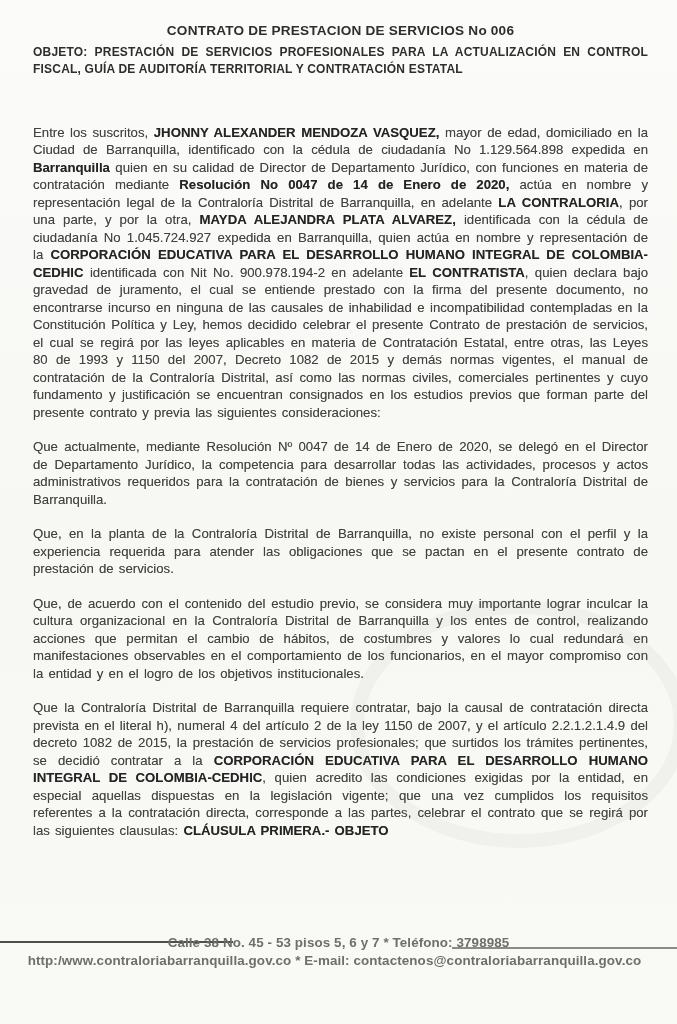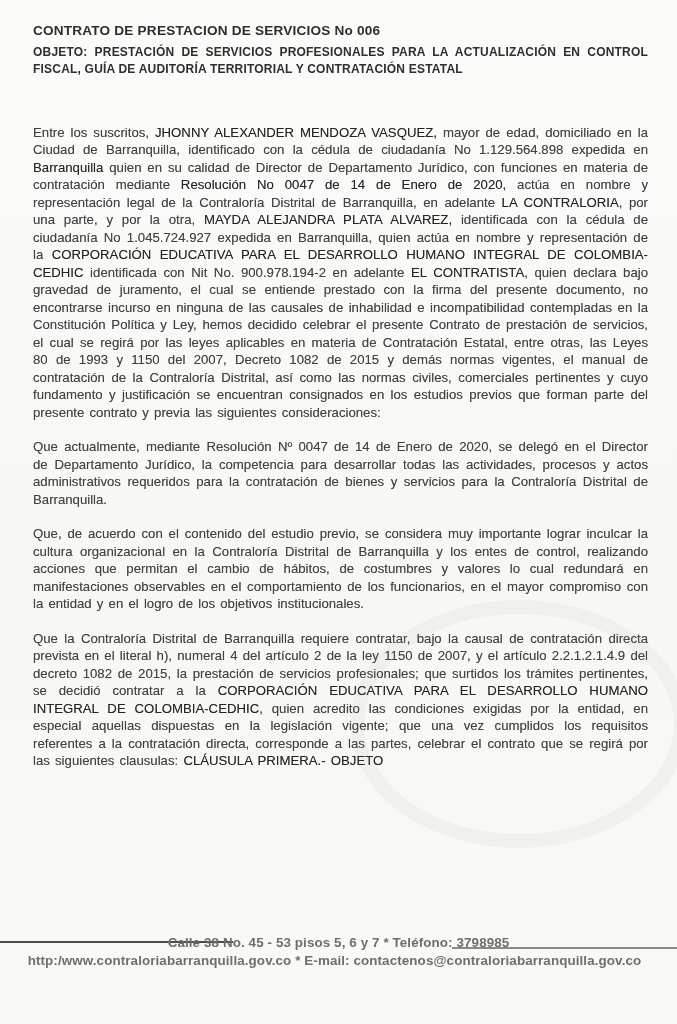--- a/index.html
+++ b/index.html
@@ -13,20 +13,21 @@
     font-family: "Liberation Sans", sans-serif;
     color: #3f3f3f;
   }
   .content {
     position: absolute;
     left: 33px;
     right: 29px;
     top: 22px;
   }
   .title {
+    text-align: center;
     font-weight: 700;
     color: #2e2e2e;
     font-size: 13.6px;
     line-height: 17px;
     letter-spacing: 0.2px;
   }
   .subtitle {
     margin-top: 5px;
     text-align: justify;
     font-weight: 700;
@@ -38,21 +39,21 @@
   .bodytext { margin-top: 45px; }
   .para {
     margin: 0 0 17px 0;
     text-align: justify;
     font-size: 13.2px;
     line-height: 17.5px;
     word-spacing: 1.5px;
     color: #424242;
     text-shadow: 0 0 0.4px rgba(60,60,60,0.45);
   }
-  .para .b { font-weight: 400; color: #242424; }
+  .para .b { font-weight: 700; color: #242424; }
   .watermark {
     position: absolute;
     left: 350px;
     top: 600px;
     width: 310px;
     height: 220px;
     border-radius: 50%;
     border: 14px solid rgba(140,140,135,0.07);
     pointer-events: none;
   }
@@ -84,20 +85,21 @@
 </head>
 <body>
 
 <div class="page">
   <div class="content">
     <div class="title">CONTRATO DE PRESTACION DE SERVICIOS No 006</div>
     <div class="subtitle">OBJETO: PRESTACIÓN DE SERVICIOS PROFESIONALES PARA LA ACTUALIZACIÓN EN CONTROL FISCAL, GUÍA DE AUDITORÍA TERRITORIAL Y CONTRATACIÓN ESTATAL</div>
     <div class="bodytext">
         <p class="para"><span>Entre los suscritos, </span><span class="b">JHONNY ALEXANDER MENDOZA VASQUEZ,</span><span> mayor de edad, domiciliado en la Ciudad de Barranquilla, identificado con la cédula de ciudadanía No 1.129.564.898 expedida en </span><span class="b">Barranquilla</span><span> quien en su calidad de Director de Departamento Jurídico, con funciones en materia de contratación mediante </span><span class="b">Resolución No 0047 de 14 de Enero de 2020,</span><span> actúa en nombre y representación legal de la Contraloría Distrital de Barranquilla, en adelante </span><span class="b">LA CONTRALORIA</span><span>, por una parte, y por la otra, </span><span class="b">MAYDA ALEJANDRA PLATA ALVAREZ,</span><span> identificada con la cédula de ciudadanía No 1.045.724.927 expedida en Barranquilla, quien actúa en nombre y representación de la </span><span class="b">CORPORACIÓN EDUCATIVA PARA EL DESARROLLO HUMANO INTEGRAL DE COLOMBIA-CEDHIC</span><span> identificada con Nit No. 900.978.194-2 en adelante </span><span class="b">EL CONTRATISTA</span><span>, quien declara bajo gravedad de juramento, el cual se entiende prestado con la firma del presente documento, no encontrarse incurso en ninguna de las causales de inhabilidad e incompatibilidad contempladas en la Constitución Política y Ley, hemos decidido celebrar el presente Contrato de prestación de servicios, el cual se regirá por las leyes aplicables en materia de Contratación Estatal, entre otras, las Leyes 80 de 1993 y 1150 del 2007, Decreto 1082 de 2015 y demás normas vigentes, el manual de contratación de la Contraloría Distrital, así como las normas civiles, comerciales pertinentes  y cuyo fundamento y justificación se encuentran consignados en los estudios previos que forman parte del presente contrato y previa las siguientes consideraciones:</span></p>
         <p class="para"><span>Que actualmente, mediante Resolución Nº 0047 de 14 de Enero de 2020, se delegó en el Director de Departamento Jurídico, la competencia para desarrollar todas las actividades, procesos y actos administrativos requeridos para la contratación de bienes y servicios para la Contraloría Distrital de Barranquilla.</span></p>
+        <p class="para"><span>Que, en la planta de la Contraloría Distrital de Barranquilla, no existe personal con el perfil y la experiencia requerida para atender las obligaciones que se pactan en el presente contrato de prestación de servicios.</span></p>
         <p class="para"><span>Que, de acuerdo con el contenido del estudio previo, se considera muy importante lograr inculcar la cultura organizacional en la Contraloría Distrital de Barranquilla y los entes de control, realizando acciones que permitan el cambio de hábitos, de costumbres y valores lo cual redundará en manifestaciones observables en el comportamiento de los funcionarios, en el mayor compromiso con la entidad y en el logro de los objetivos institucionales.</span></p>
         <p class="para"><span>Que la Contraloría Distrital de Barranquilla requiere contratar, bajo la causal de contratación directa prevista en el literal h), numeral 4 del artículo 2 de la ley 1150 de 2007, y el artículo 2.2.1.2.1.4.9 del decreto 1082 de 2015, la prestación de servicios profesionales; que surtidos los trámites pertinentes, se decidió contratar a la </span><span class="b">CORPORACIÓN EDUCATIVA PARA EL DESARROLLO HUMANO INTEGRAL DE COLOMBIA-CEDHIC</span><span>, quien acredito las condiciones exigidas por la entidad, en especial aquellas dispuestas en la legislación vigente; que una vez cumplidos los requisitos referentes a la contratación directa, corresponde a las partes, celebrar el contrato que se regirá por las siguientes clausulas: </span><span class="b">CLÁUSULA PRIMERA.- OBJETO</span></p>
       </div>
   </div>
 
   <div class="watermark"></div>
   <div class="footer-rule-left"></div>
   <div class="footer-rule-right"></div>
 
   <div class="footer">

